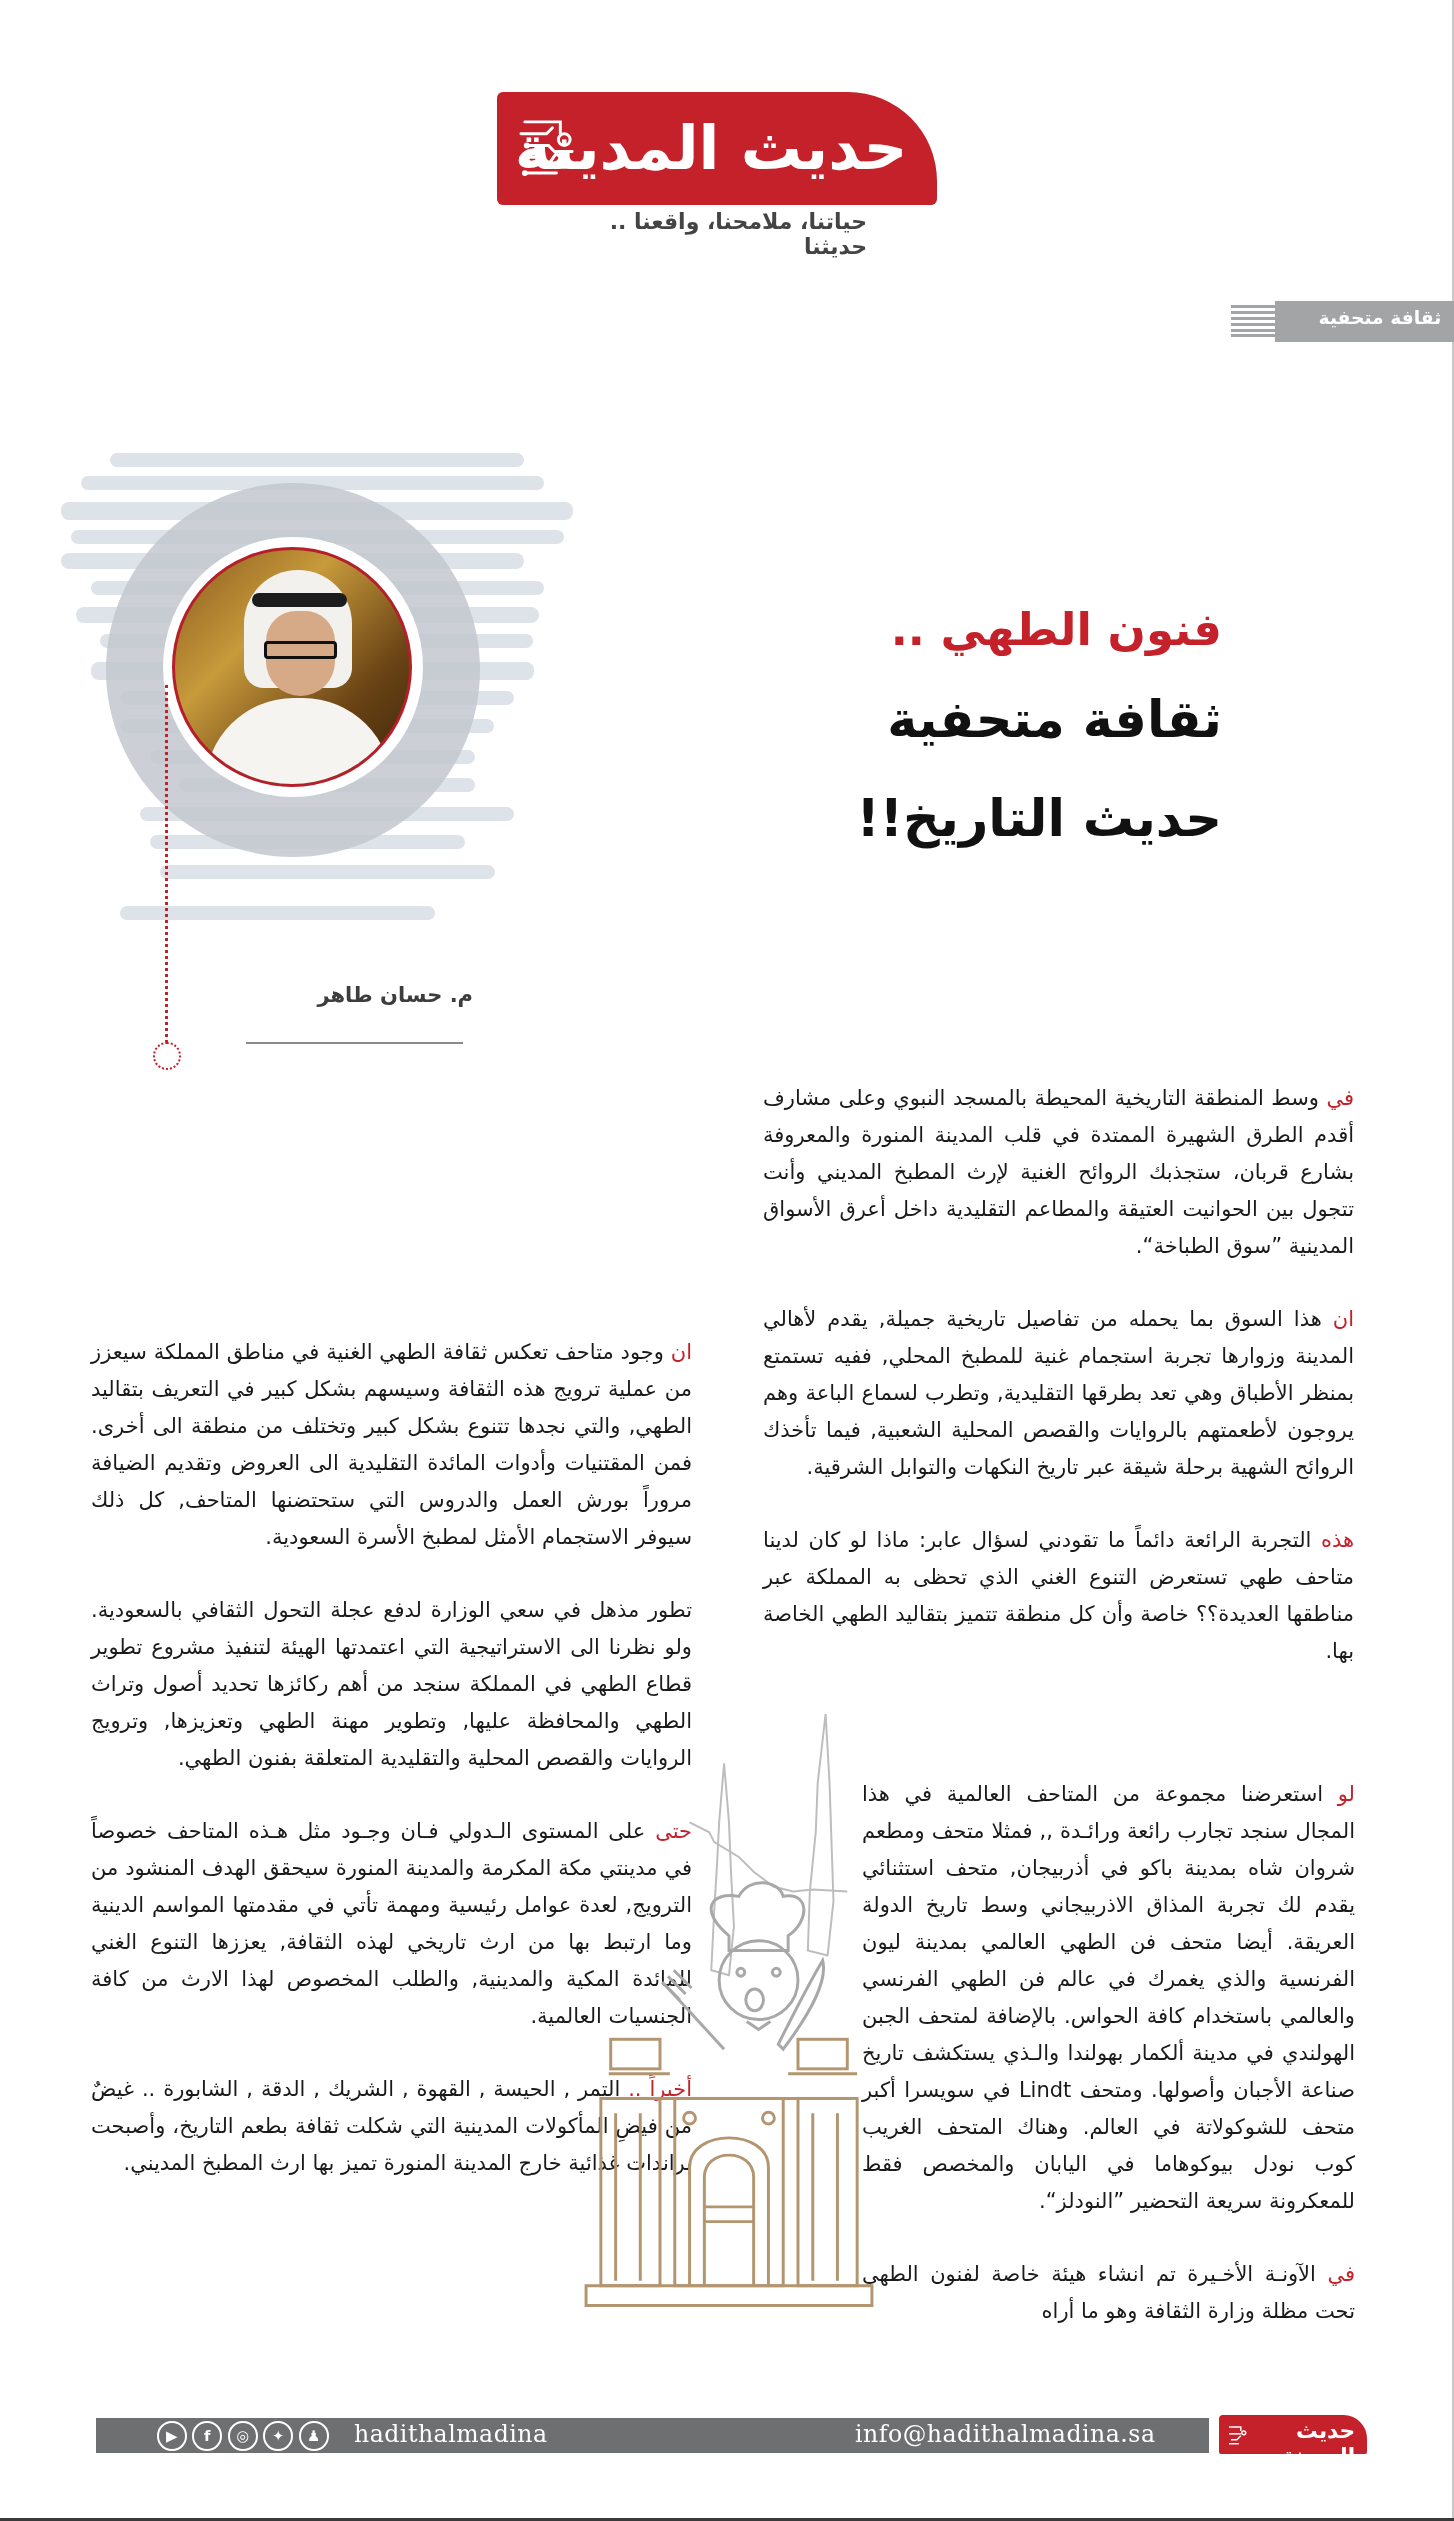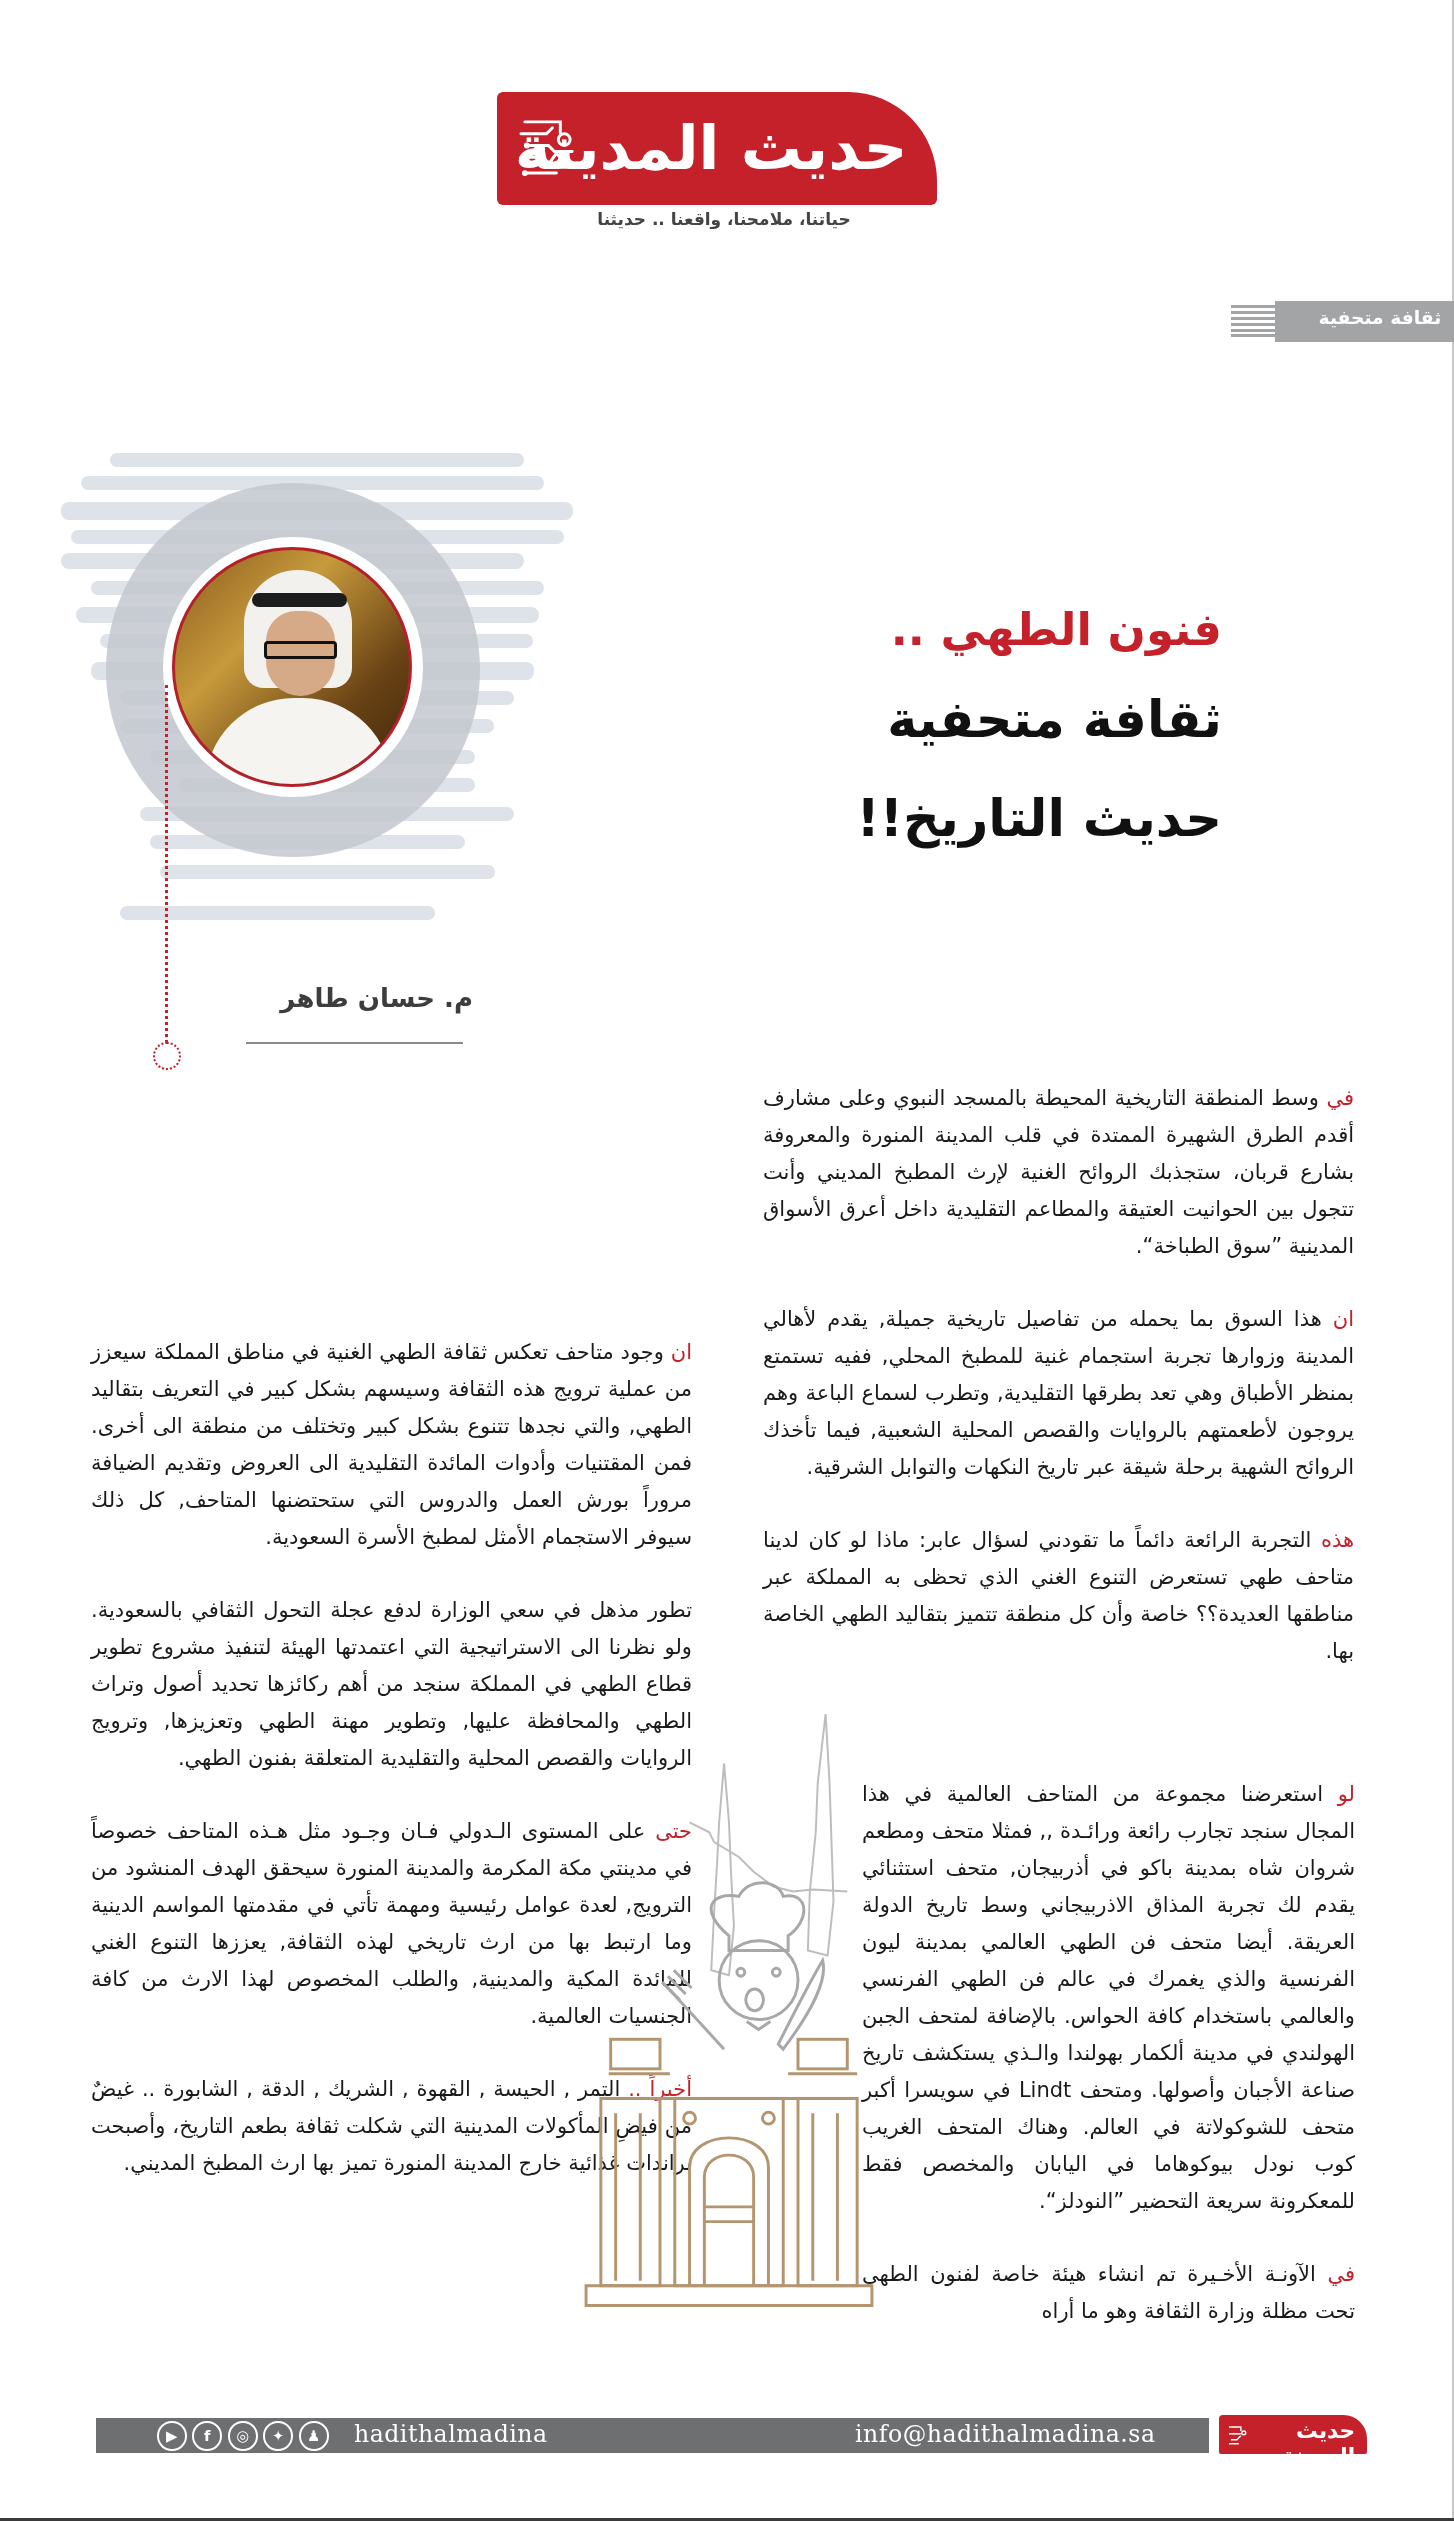--- a/index.html
+++ b/index.html
@@ -7,21 +7,21 @@
     body { position: relative; font-family: "DejaVu Sans", sans-serif; color: #1a1a1a; }
 
     .page-border { position: absolute; top: 0; right: 0; width: 3px; height: 2522px; background: #c8c8c8; }
     .page-bottom { position: absolute; left: 0; bottom: 0; width: 1455px; height: 3.9px; background: #3a3a3a; }
 
     
     .masthead { position: absolute; left: 497px; top: 92px; width: 440px; height: 113px; }
     .logo-box { position: absolute; left: 0; top: 0; width: 440px; height: 113px; background: #c4212a; border-radius: 5.9px 89px 5.9px 5.9px; }
     .logo-text { position: absolute; right: 29.6px; top: 15.8px; color: #fff; font-family: "DejaVu Sans", sans-serif; font-weight: bold; font-size: 61px; line-height: 79px; direction: rtl; letter-spacing: -1px; }
     .logo-glyph { position: absolute; left: 19.7px; top: 21.7px; width: 63px; height: 65px; }
-    .tagline { position: absolute; left: 581px; top: 209px; width: 286px; text-align: center; color: #444; font-weight: bold; font-size: 17px; direction: rtl; }
+    .tagline { position: absolute; left: 581px; top: 209px; width: 286px; color: #444; font-weight: bold; font-size: 22px; direction: rtl; }
 
     
     .section-tab { position: absolute; left: 1231px; top: 301px; width: 224px; height: 41px; }
     .section-tab-bar { position: absolute; left: 44px; top: 0; width: 179px; height: 41px; background: #a3a4a6; }
     .section-tab-brush { position: absolute; left: 0; top: 3.9px; width: 69px; height: 33px;
       background: repeating-linear-gradient(180deg, #a3a4a6 0 3px, transparent 3px 5.9px); }
     .section-tab-text { position: absolute; right: 13.8px; top: 5.9px; color: #fff; font-weight: bold; font-size: 18.7px; direction: rtl; }
 
     
     .brush-area { position: absolute; left: 61px; top: 443px; width: 690px; height: 532px; }
@@ -33,21 +33,21 @@
       background: radial-gradient(circle at 50% 40%, #e6c9a5 0 18%, transparent 19%), linear-gradient(135deg, #8a5a1e 0%, #c79a3b 35%, #6b4416 70%, #3b2308 100%); }
     .avatar .ghutra { position: absolute; left: 69px; top: 19.7px; width: 108px; height: 118px; border-radius: 54px 54px 19.7px 19.7px; background: #f3f1ee; }
     .avatar .face { position: absolute; left: 91px; top: 61px; width: 69px; height: 85px; border-radius: 34px 34px 39px 39px; background: #d6a987; }
     .avatar .agal { position: absolute; left: 77px; top: 43px; width: 95px; height: 13.8px; border-radius: 6.9px; background: #1c1c1c; }
     .avatar .glasses { position: absolute; left: 89px; top: 91px; width: 73px; height: 17.7px; border: 3px solid #111; border-radius: 3.9px; }
     .avatar .thobe { position: absolute; left: 29.6px; top: 148px; width: 187px; height: 118px; border-radius: 89px 89px 0 0; background: #f6f4f0; }
 
     .dotted-line { position: absolute; left: 165px; top: 685px; width: 0; height: 364px; border-left: 3px dotted #c4212a; }
     .dot-circle { position: absolute; left: 153px; top: 1042px; width: 27.6px; height: 27.6px; border-radius: 50%; border: 2px dotted #c4212a; background: #fff; }
 
-    .author-name { position: absolute; left: 246px; top: 983px; width: 227px; text-align: right; font-weight: bold; font-size: 26px; color: #3d3d3d; direction: rtl; }
+    .author-name { position: absolute; left: 246px; top: 983px; width: 227px; text-align: right; font-weight: bold; font-size: 21px; color: #3d3d3d; direction: rtl; }
     .author-rule { position: absolute; left: 246px; top: 1042px; width: 217px; height: 2px; background: #8a8a8a; }
 
     
     .headline { position: absolute; left: 818px; top: 589px; width: 404px; direction: rtl; text-align: right; font-weight: bold; }
     .headline .l1 { color: #c4212a; font-size: 45px; line-height: 81px; display: block; }
     .headline .l2, .headline .l3 { color: #111; font-size: 51px; line-height: 99px; display: block; }
 
     
     .col { position: absolute; direction: rtl; text-align: justify; font-size: 21px; line-height: 37px; color: #1a1a1a; font-family: "DejaVu Sans", sans-serif; }
     .col p { margin-bottom: 36px; text-align-last: right; margin-top: 36px; }

